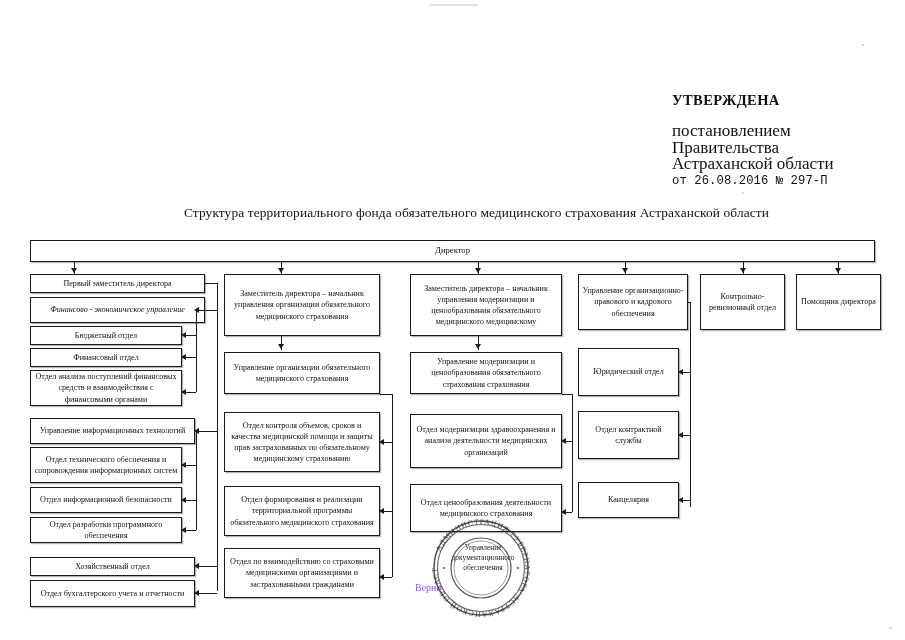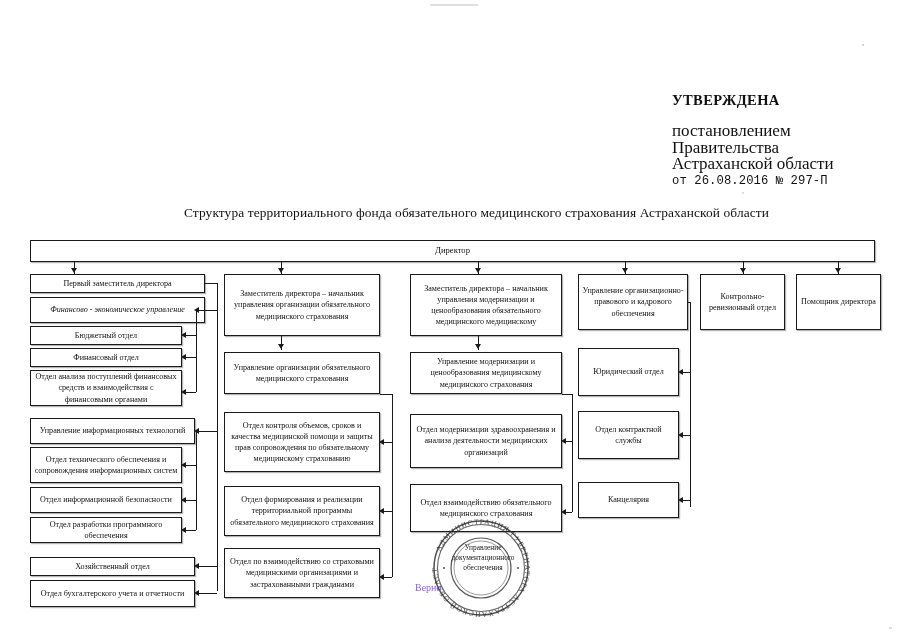--- a/index.html
+++ b/index.html
@@ -176,21 +176,21 @@
   </div>
 
   <div class="vl" style="left:281px;top:336px;height:14px;"></div>
   <div class="arr-d" style="left:277.5px;top:344px;"></div>
 
   <div class="bx" style="left:224px;top:352px;width:156px;height:42px;">
     <span>Управление организации обязательного медицинского страхования</span>
   </div>
 
   <div class="bx" style="left:224px;top:412px;width:156px;height:60px;">
-    <span>Отдел контроля объемов, сроков и качества медицинской помощи и защиты прав сопровождения по обязательному медицинскому страхованию</span>
+    <span>Отдел контроля объемов, сроков и качества медицинской помощи и защиты прав застрахованных по обязательному медицинскому страхованию</span>
   </div>
 
   <div class="bx" style="left:224px;top:486px;width:156px;height:50px;">
     <span>Отдел формирования и реализации территориальной программы обязательного медицинского страхования</span>
   </div>
 
   <div class="bx" style="left:224px;top:548px;width:156px;height:50px;">
     <span>Отдел по взаимодействию со страховыми медицинскими организациями и застрахованными гражданами</span>
   </div>
 
@@ -204,29 +204,29 @@
   <div class="arr-l" style="left:379px;top:573.5px;"></div>
 
   <div class="bx" style="left:410px;top:274px;width:152px;height:62px;">
     <span>Заместитель директора – начальник управления модернизации и ценообразования обязательного медицинского медицинскому</span>
   </div>
 
   <div class="vl" style="left:478px;top:336px;height:14px;"></div>
   <div class="arr-d" style="left:474.5px;top:344px;"></div>
 
   <div class="bx" style="left:410px;top:352px;width:152px;height:42px;">
-    <span>Управление модернизации и ценообразования медицинскому медицинского страхования</span>
+    <span>Управление модернизации и ценообразования обязательного страхования страхования</span>
   </div>
 
   <div class="bx" style="left:410px;top:414px;width:152px;height:54px;">
     <span>Отдел модернизации здравоохранения и анализа деятельности медицинских организаций</span>
   </div>
 
   <div class="bx" style="left:410px;top:484px;width:152px;height:48px;">
-    <span>Отдел взаимодействию обязательного медицинского страхования</span>
+    <span>Отдел ценообразования деятельности медицинского страхования</span>
   </div>
 
   <div class="vl" style="left:572px;top:394px;height:118px;"></div>
   <div class="hl" style="left:562px;top:394px;width:10px;"></div>
   <div class="hl" style="left:563px;top:441px;width:9px;"></div>
   <div class="arr-l" style="left:561px;top:437.5px;"></div>
   <div class="hl" style="left:563px;top:512px;width:9px;"></div>
   <div class="arr-l" style="left:561px;top:508.5px;"></div>
 
   <div class="bx" style="left:578px;top:274px;width:110px;height:56px;">

